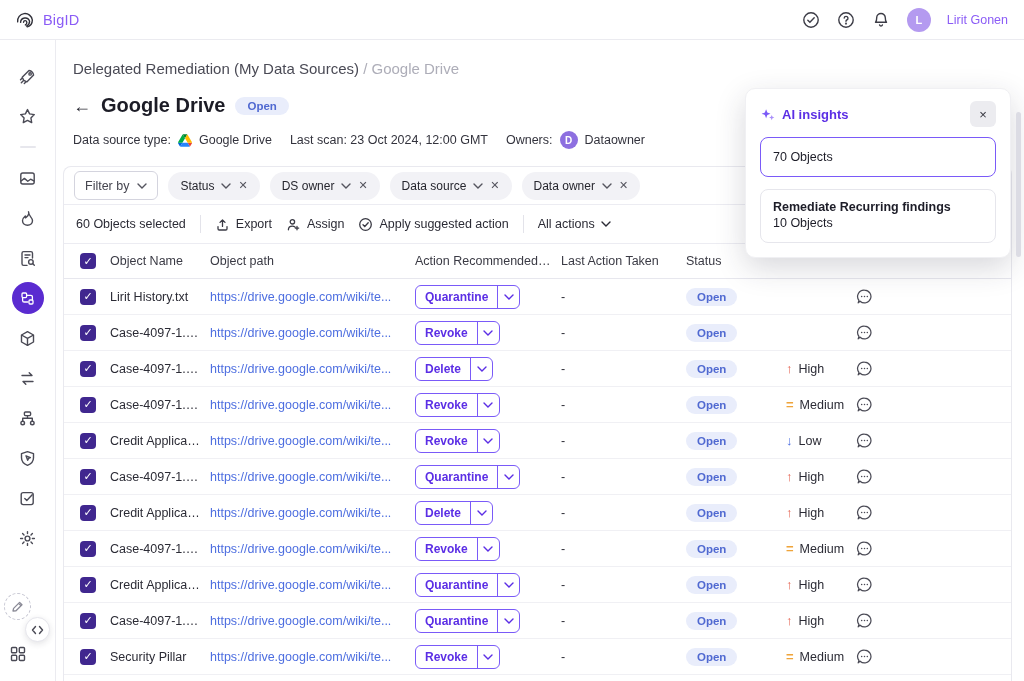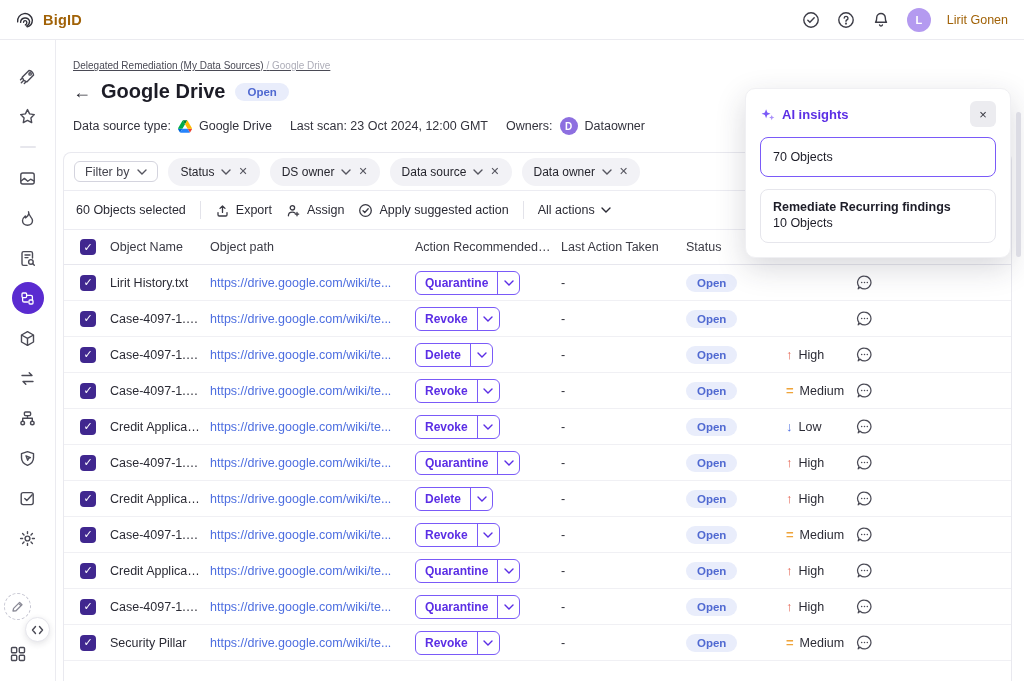--- a/index.html
+++ b/index.html
@@ -3,46 +3,46 @@
 <meta charset="utf-8">
 <style>
   * { margin:0; padding:0; box-sizing:border-box; }
   html,body { width:1024px; height:681px; overflow:hidden; background:#fff;
     font-family:"Liberation Sans","DejaVu Sans",sans-serif; color:#2b2b35; }
 
   
   .topbar { height:40px; border-bottom:1px solid #ebebf0; display:flex; align-items:center;
     justify-content:space-between; padding:0 16px 0 14px; background:#fff; position:relative; z-index:60; }
   .brand { display:flex; align-items:center; gap:7px; }
-  .brand-name { font-weight:700; font-size:14.5px; color:#a16207; letter-spacing:.2px; }
+  .brand-name { font-weight:400; font-size:14.5px; color:#8b5cf6; letter-spacing:.2px; }
   .topbar-right { display:flex; align-items:center; gap:16px; }
   .tb-ic { width:19px; height:19px; color:#3c3c46; display:flex; align-items:center; justify-content:center; cursor:pointer; }
   .avatar { width:24px; height:24px; border-radius:50%; background:#b49af0; color:#fff; font-size:11px;
     font-weight:700; display:flex; align-items:center; justify-content:center; }
-  .user-name { font-size:12.5px; color:#a16207; }
+  .user-name { font-size:12.5px; color:#8b5cf6; }
 
   
   .layout { display:flex; height:641px; }
   .sidebar { width:56px; border-right:1px solid #ebebf0; position:relative; flex:none;
     display:flex; flex-direction:column; align-items:center; padding-top:26px; gap:20px; }
   .side-ic { width:20px; height:20px; color:#4a4a55; display:flex; align-items:center; justify-content:center; cursor:pointer; }
   .side-div { width:16px; height:0; border-top:2px solid #e7e7ed; border-radius:2px; }
   .side-active { width:32px; height:32px; border-radius:50%; background:#5a2bd0; color:#fff;
     display:flex; align-items:center; justify-content:center; margin:-6px 0; cursor:pointer; }
   .side-bottom { position:absolute; bottom:8px; left:0; width:100%; height:80px; }
   .pencil-circ { position:absolute; left:4px; top:0; width:27px; height:27px; border:1.5px dashed #c6c6d2;
     border-radius:50%; color:#8a8a96; display:flex; align-items:center; justify-content:center; cursor:pointer; }
   .collapse-btn { position:absolute; left:25px; top:24px; width:25px; height:25px; background:#fff;
     border:1px solid #e6e6ec; border-radius:50%; box-shadow:0 2px 6px rgba(30,30,50,.12); z-index:61;
     display:flex; align-items:center; justify-content:center; gap:1px; color:#4a4a55; font-size:10px; cursor:pointer; }
   .apps-ic { position:absolute; left:9px; top:52px; width:18px; height:18px; color:#4a4a55; cursor:pointer; }
 
   
   .main { flex:1; padding:0 12px 0 7px; display:flex; flex-direction:column; position:relative; }
-  .breadcrumb { margin:20px 0 0 10px; font-size:10px; color:#4a4a55;text-decoration:underline; }
+  .breadcrumb { margin:20px 0 8px 10px; font-size:15px; color:#4a4a55; }
   .breadcrumb .sep, .breadcrumb .cur { color:#adadb8; }
   .title-row { margin:9px 0 0 10px; display:flex; align-items:center; gap:10px; }
   .back-arrow { font-size:18px; color:#2b2b35; cursor:pointer; line-height:1; }
   .page-title { font-size:20px; font-weight:800; color:#1c1c26; }
   .pill-open { background:#e9edfb; color:#5069d1; font-size:11.5px; font-weight:700;
     padding:3px 12px; border-radius:12px; }
   .meta-row { margin:14px 0 0 10px; display:flex; align-items:center; gap:8px; font-size:12.5px; color:#33333d; }
   .meta-group { display:flex; align-items:center; gap:7px; margin-right:10px; }
   .owner-av { width:18px; height:18px; border-radius:50%; background:#8d6fe0; color:#fff; font-size:10px;
     font-weight:700; display:flex; align-items:center; justify-content:center; }
@@ -51,21 +51,21 @@
   .kebab { display:flex; flex-direction:column; gap:2.5px; padding:4px; cursor:pointer; }
   .kebab i { width:3px; height:3px; border-radius:50%; background:#4a4a55; }
   .ai-btn { display:flex; align-items:center; gap:6px; border:1px solid #7a5af8; border-radius:7px;
     background:#fff; color:#5b2ee5; font-size:12.5px; font-weight:600; padding:5px 12px; cursor:pointer; }
 
   
   .card { margin-top:17px; border:1px solid #e9e9ef; border-bottom:none; border-radius:8px 8px 0 0;
     flex:1; display:flex; flex-direction:column; overflow:hidden; background:#fff; }
   .filter-row { height:37px; flex:none; display:flex; align-items:center; gap:10px; padding:0 10px; }
   .filter-by { display:flex; align-items:center; gap:8px; border:1px solid #d4d4de; border-radius:6px;
-    height:21px; padding:0 10px; font-size:12.5px; color:#44444e; cursor:pointer; }
+    height:29px; padding:0 10px; font-size:12.5px; color:#44444e; cursor:pointer; }
   .chip { display:flex; align-items:center; gap:7px; background:#f2f2f6; border-radius:15px; height:28px;
     padding:0 12px; font-size:12px; color:#26262e; cursor:pointer; }
   .chip .x { color:#55555f; font-size:11px; cursor:pointer; }
   .toolbar-row { height:39px; flex:none; display:flex; align-items:center; gap:14px; padding:0 12px;
     border-top:1px solid #ececf2; font-size:12.5px; color:#2b2b35; }
   .vdiv { width:1px; height:18px; background:#e3e3ea; }
   .tb-btn { display:flex; align-items:center; gap:6px; cursor:pointer; color:#2b2b35; }
   .tb-btn svg { color:#3a3a44; }
 
   

